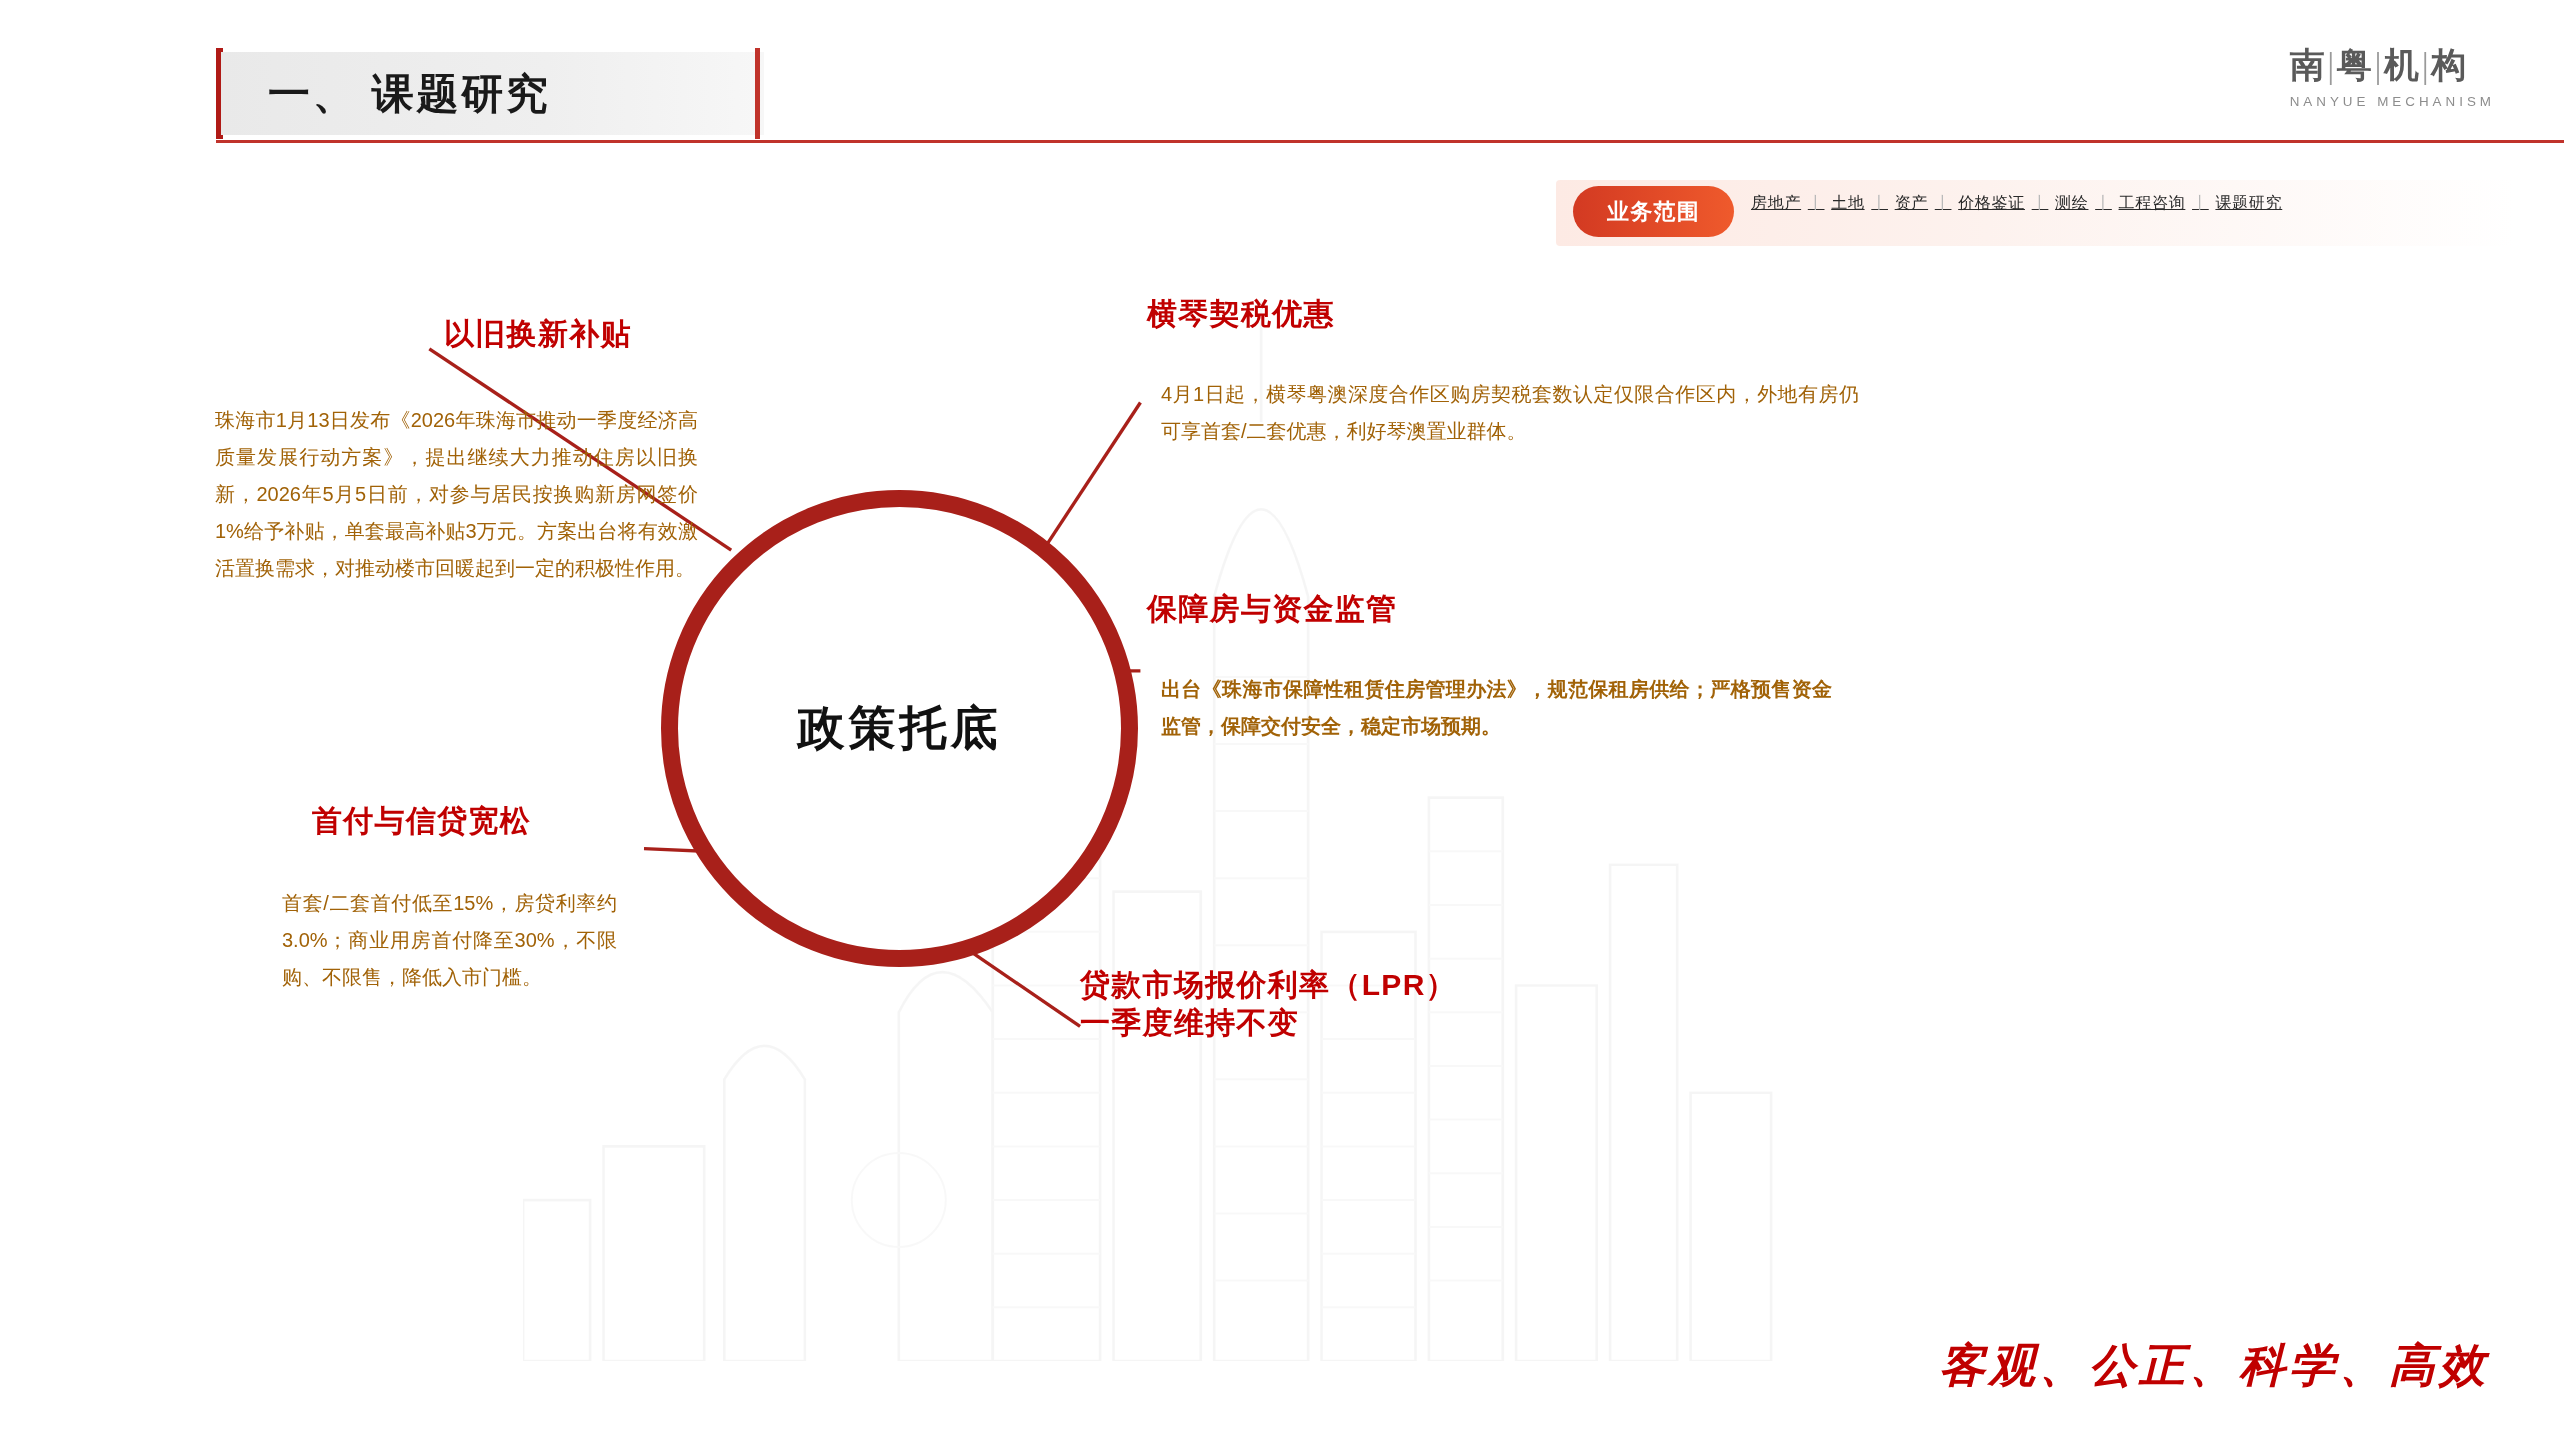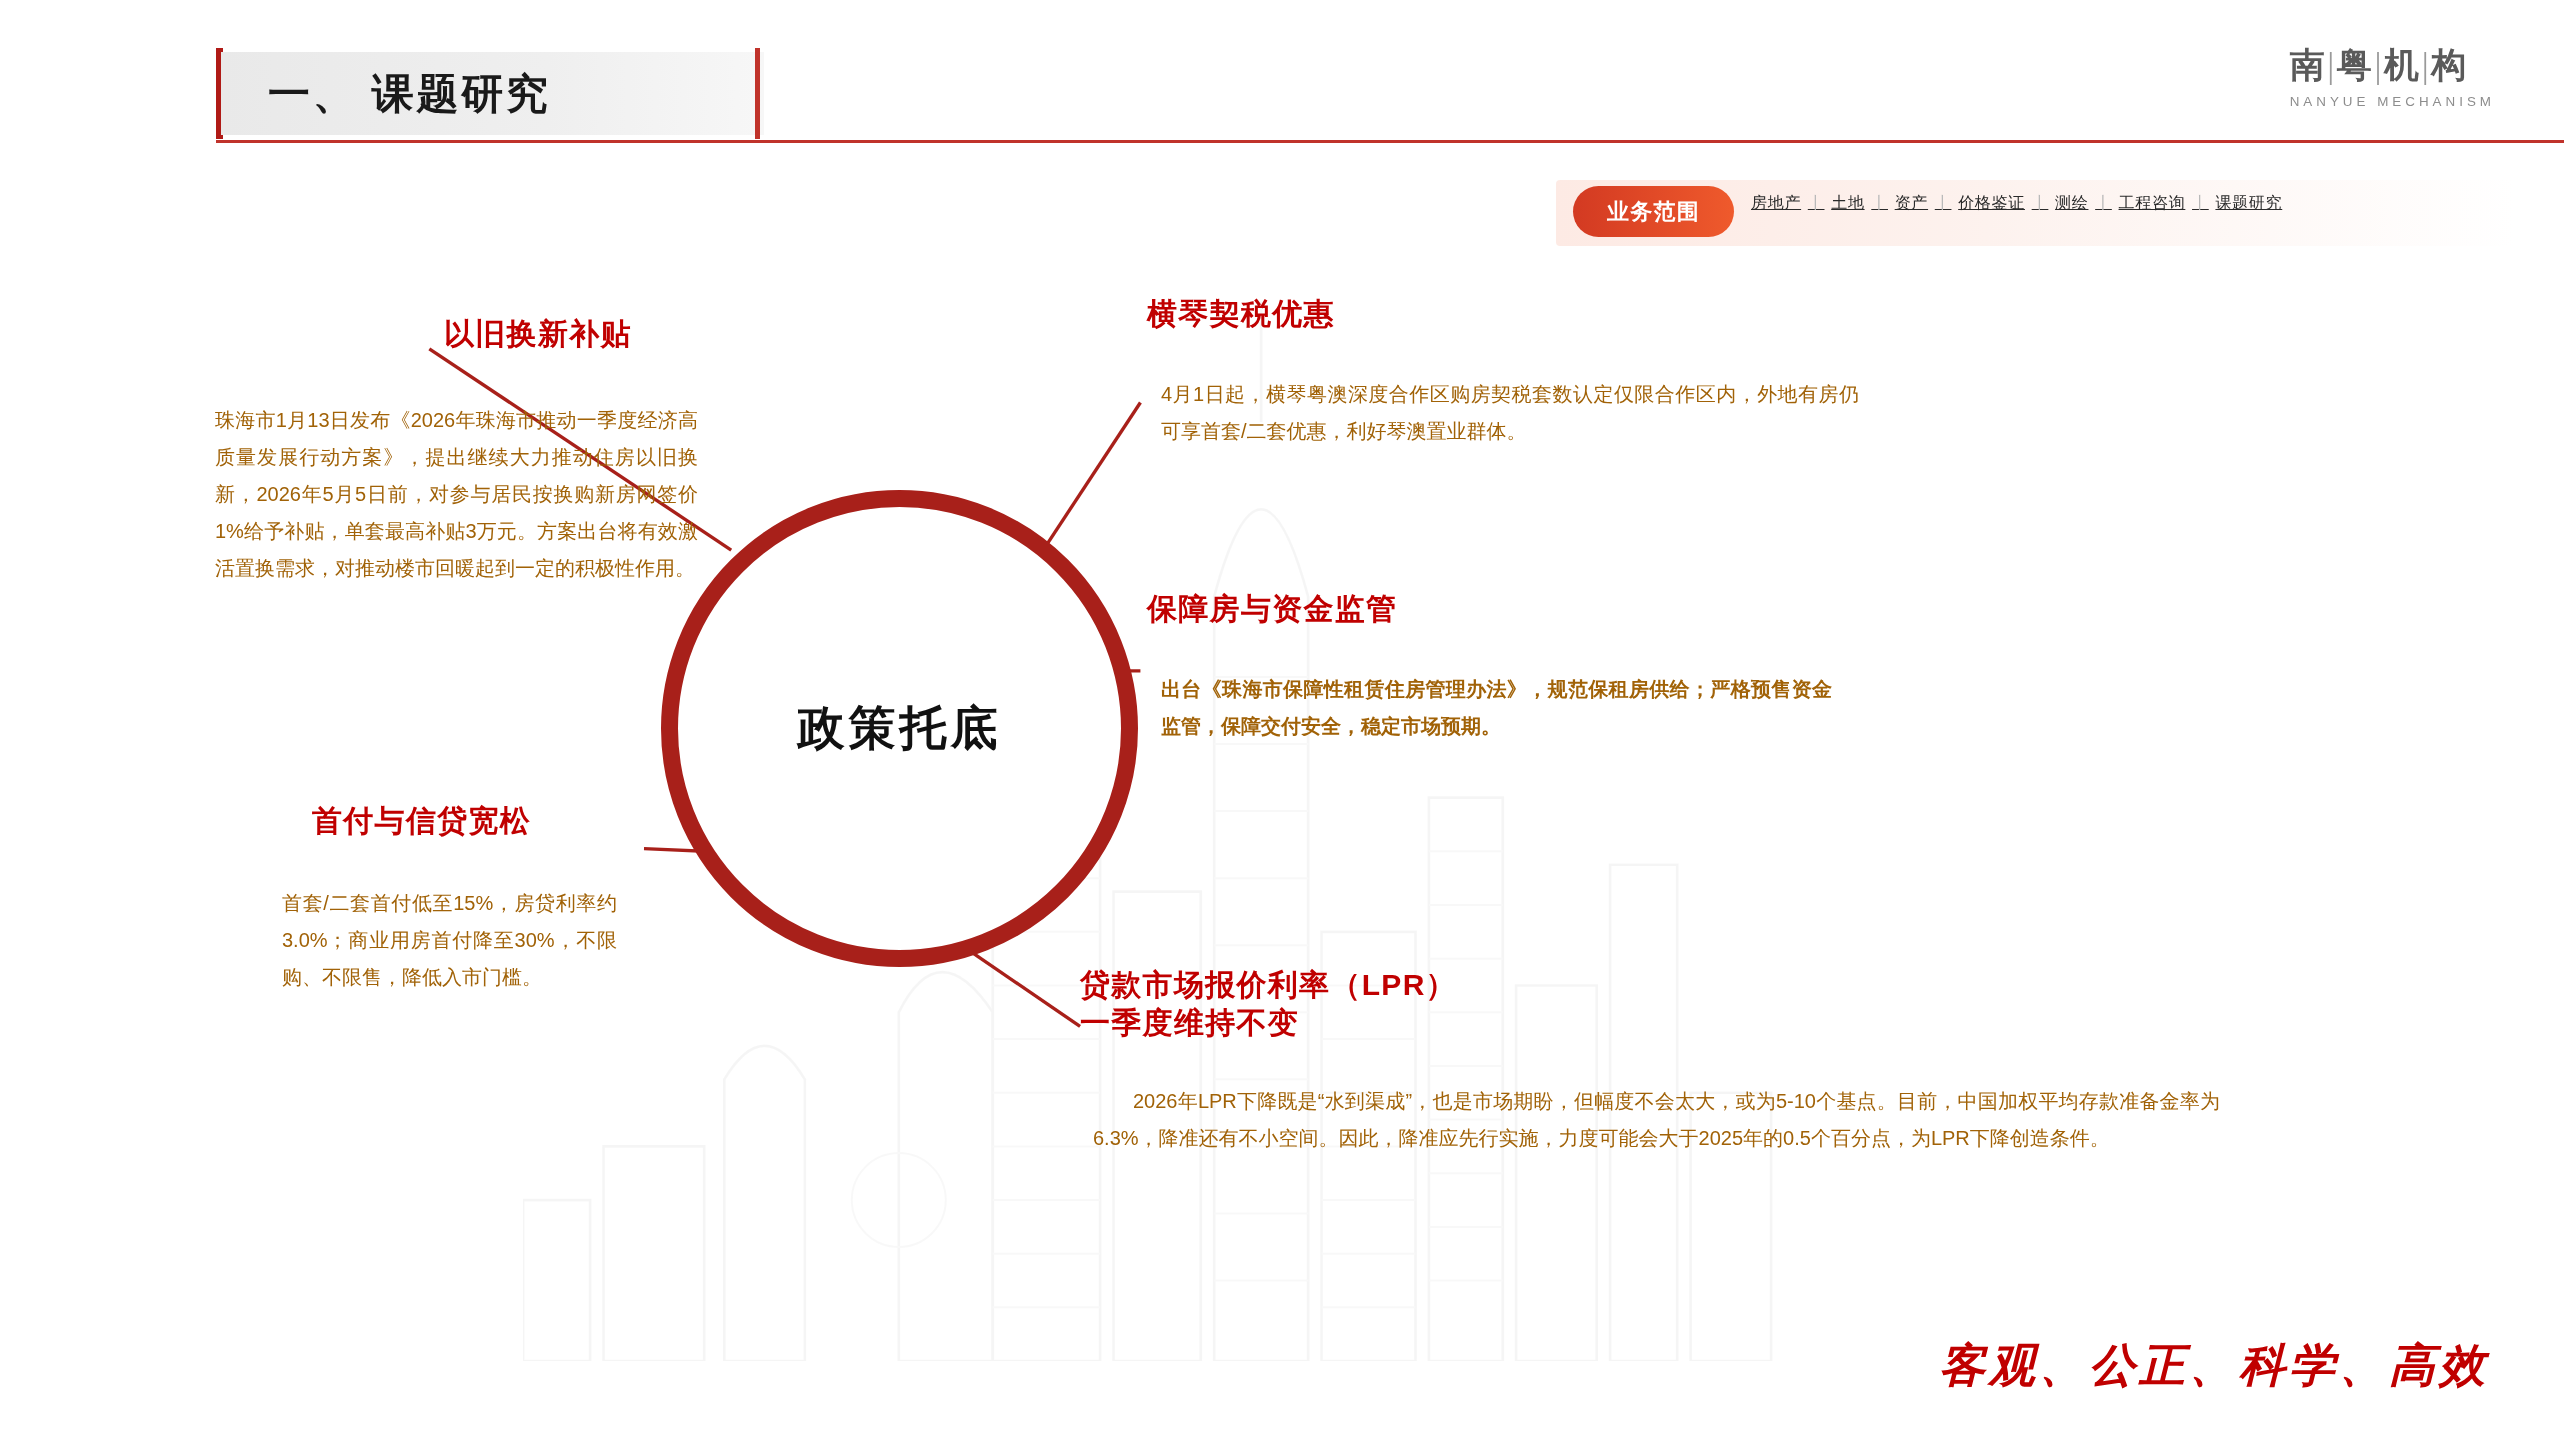--- a/index.html
+++ b/index.html
@@ -272,17 +272,16 @@
 <div class="callout-body" id="c2-body">4月1日起，横琴粤澳深度合作区购房契税套数认定仅限合作区内，外地有房仍可享首套/二套优惠，利好琴澳置业群体。</div>
 
 <div class="callout-title" id="c3-title">保障房与资金监管</div>
 <div class="callout-body" id="c3-body">出台《珠海市保障性租赁住房管理办法》，规范保租房供给；严格预售资金监管，保障交付安全，稳定市场预期。</div>
 
 <div class="callout-title" id="c4-title">首付与信贷宽松</div>
 <div class="callout-body" id="c4-body">首套/二套首付低至15%，房贷利率约3.0%；商业用房首付降至30%，不限购、不限售，降低入市门槛。</div>
 
 <div class="callout-title" id="c5-title">贷款市场报价利率（LPR）<br>一季度维持不变</div>
 <div class="callout-body" id="c5-body">
-  <p>2026年LPR下降既是“水到渠成”，也是市场期盼，但幅度不会太大，或为5-10个基点。目前，中国加权平均存款准备金率为6.3%，降准还有不小空间。因此，降准应先行实施，力度可能会大于2025年的0.5个百分点，为LPR下降创造条件。</p>
 </div>
 
 <div class="slogan">客观、公正、科学、高效</div>
 
 
 </body></html>

